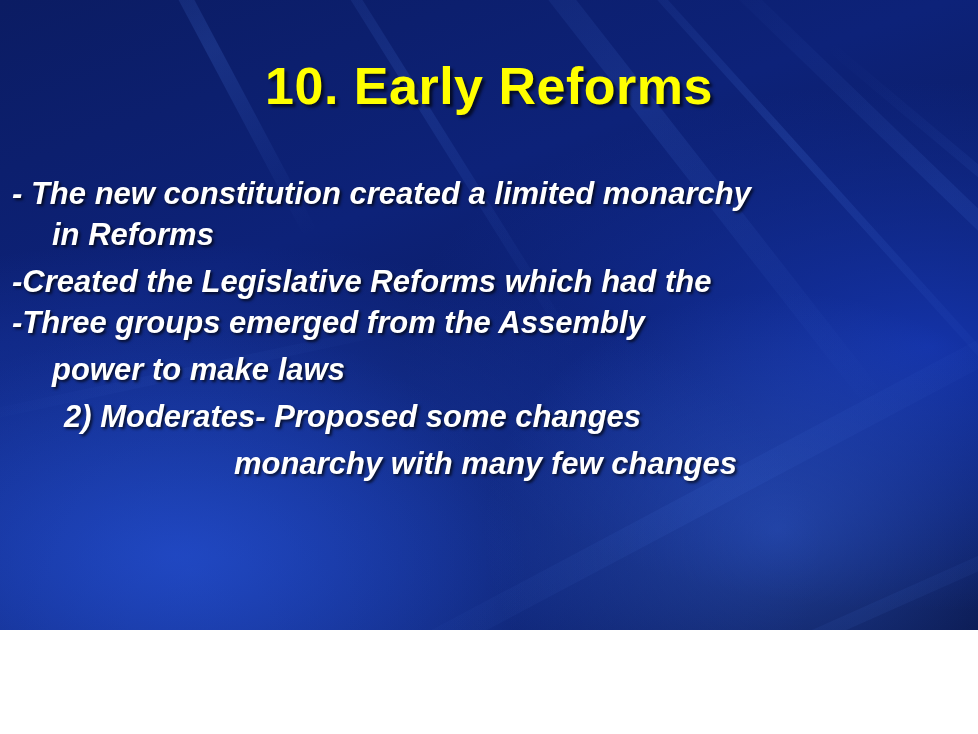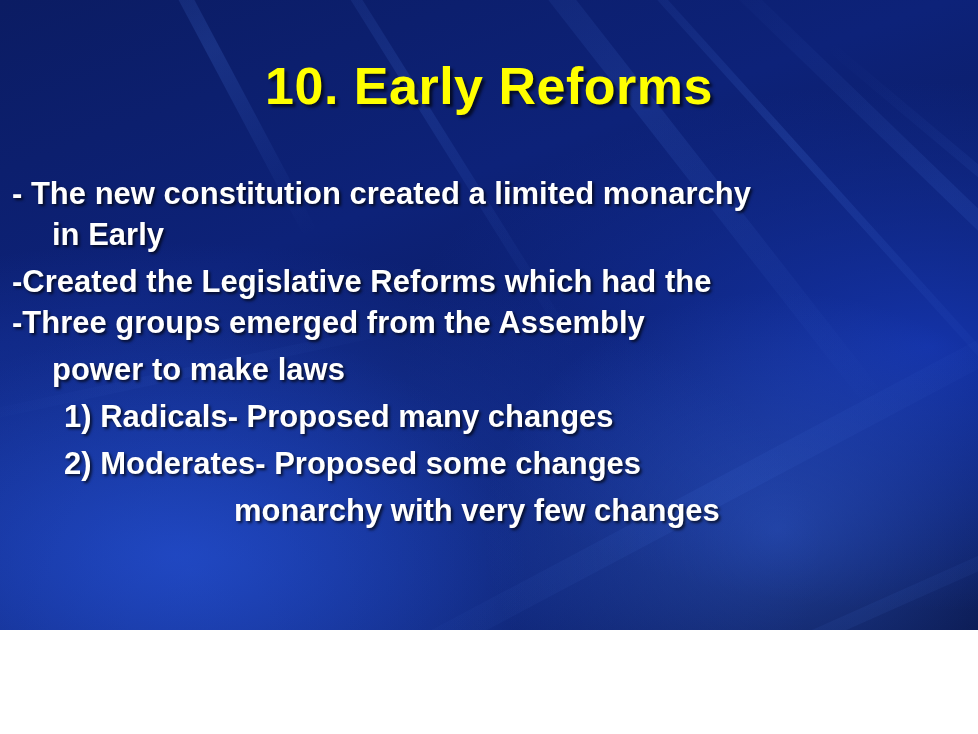--- a/index.html
+++ b/index.html
@@ -77,20 +77,21 @@
     color: #ffffff;
   }
 
   .line {
     font-size: 31px;
     font-weight: bold;
     line-height: 1.13;
     text-shadow: 2px 2px 3px rgba(0,0,0,0.7);
     margin: 0 0 6px 0;
     white-space: pre-wrap;
+    font-style: italic;
   }
   .line.gap { margin-bottom: 12px; }
   .indent-1 { padding-left: 52px; }
   .indent-2 { padding-left: 222px; }
   .cont { padding-left: 40px; }
 </style>
 </head>
 <body>
 
 <div class="slide">
@@ -104,22 +105,21 @@
   <div class="streak s7"></div>
   <div class="streak s8"></div>
   <div class="streak s9"></div>
   <div class="glow-br"></div>
   <div class="glow-bl"></div>
 
   <div class="title">10. Early Reforms</div>
 
   <div class="body-block">
     <p class="line">- The new constitution created a limited monarchy</p>
-    <p class="line cont gap">in Early</p>
+    <p class="line cont gap">in Reforms</p>
     <p class="line">-Created the Legislative Reforms which had the</p>
     <p class="line gap">-Three groups emerged from the Assembly</p>
     <p class="line cont gap">power to make laws</p>
-    <p class="line indent-1 gap">1) Radicals- Proposed many changes</p>
     <p class="line indent-1 gap">2) Moderates- Proposed some changes</p>
-    <p class="line indent-2">monarchy with very few changes</p>
+    <p class="line indent-2">monarchy with many few changes</p>
   </div>
 
 </div>
 
 </body></html>

